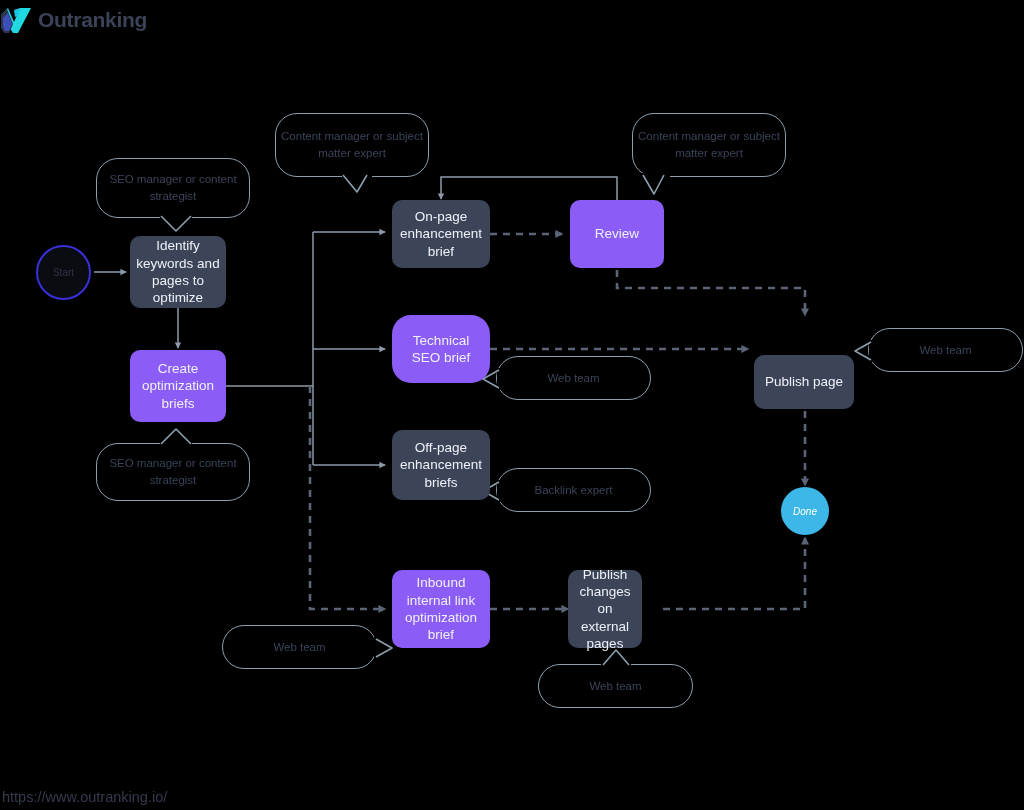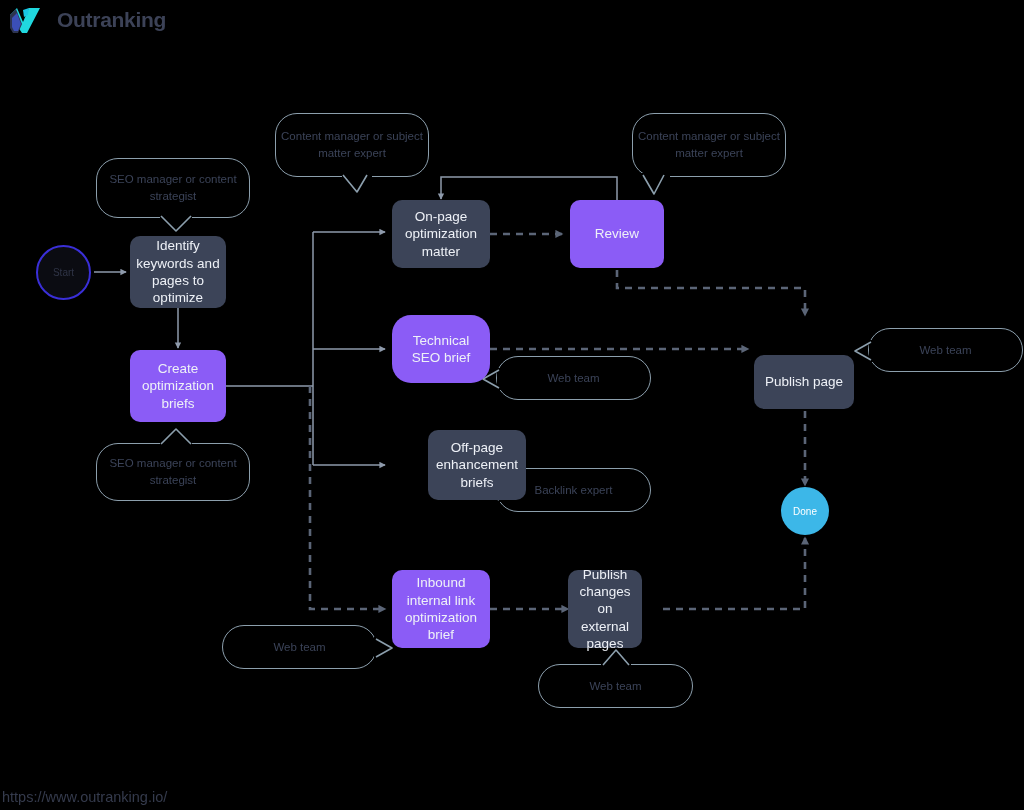--- a/index.html
+++ b/index.html
@@ -14,24 +14,24 @@
   #stage {
     position: relative;
     width: 1024px;
     height: 810px;
     background: #000000;
   }
 
   
   #logo-wrap {
     position: absolute;
-    left: 9px; top: 4px;
+    left: 0; top: 4px;
     display: flex;
     align-items: center;
-    gap: 16px;
+    gap: 6px;
     z-index: 40;
   }
   #logo-mark { width: 32px; height: 30px; display: block; }
   #logo-text {
     font-size: 21px;
     font-weight: bold;
     color: #3c4257;
     letter-spacing: -0.3px;
     line-height: 1;
   }
@@ -178,45 +178,45 @@
       <path d="M805,385 L805,485" marker-end="url(#ah-dash)"></path>
 
       <path d="M663,609 L805,609 L805,538" marker-end="url(#ah-dash)"></path>
     </g>
   </svg>
 
   <div class="terminator start" style="left:36px; top:245px; width:55px; height:55px;">
     <span>Start</span>
   </div>
 
-  <div class="terminator done" style="left:781px; top:487px; width:48px; height:48px;">
+  <div class="terminator done" style="left:781px; top:487px; width:48px; height:48px;font-style:italic;">
     <span>Done</span>
   </div>
 
   <div class="node dark" style="left:130px; top:236px; width:96px; height:72px;">
     <span>Identify keywords and pages to optimize</span>
   </div>
 
   <div class="node purple" style="left:130px; top:350px; width:96px; height:72px;">
     <span>Create optimization briefs</span>
   </div>
 
   <div class="node dark" style="left:392px; top:200px; width:98px; height:68px;">
-    <span>On-page optimization matter</span>
+    <span>On-page enhancement brief</span>
   </div>
 
   <div class="node purple" style="left:570px; top:200px; width:94px; height:68px;">
     <span>Review</span>
   </div>
 
   <div class="node purple" style="left:392px; top:315px; width:98px; height:68px;border-radius:19px;">
     <span>Technical SEO brief</span>
   </div>
 
-  <div class="node dark" style="left:392px; top:430px; width:98px; height:70px;margin-left:36px;">
+  <div class="node dark" style="left:392px; top:430px; width:98px; height:70px;">
     <span>Off-page enhancement briefs</span>
   </div>
 
   <div class="node purple" style="left:392px; top:570px; width:98px; height:78px;">
     <span>Inbound internal link optimization brief</span>
   </div>
 
   <div class="node dark" style="left:568px; top:570px; width:74px; height:78px;">
     <span>Publish changes on external pages</span>
   </div>

